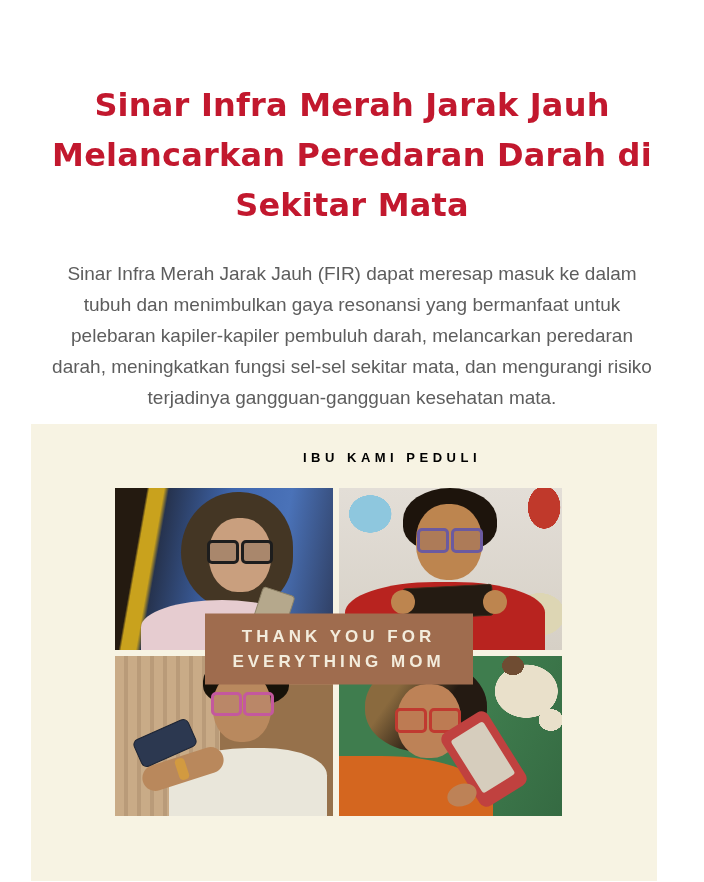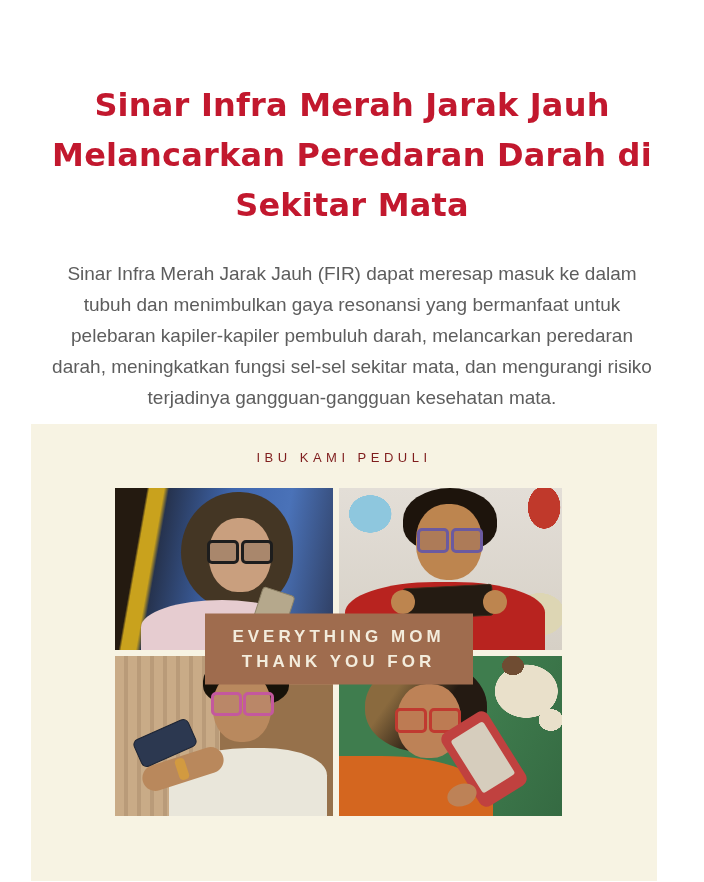--- a/index.html
+++ b/index.html
@@ -17,21 +17,21 @@
     position:absolute; top:234px; left:50%; transform:translateX(-50%);
     width:600px; margin:0; text-align:center;
     font-size:19px; line-height:31px; color:#5d5d5d;
   }
   .poster {
     position:absolute; left:31px; top:400px; width:626px; height:457px;
     background:#f7f3e3;
   }
   .cap-top {
     position:absolute; top:26px; left:0; width:100%; text-align:center;
-    font-size:13px; letter-spacing:4.5px; color:#7f1d1d; font-weight:400;
+    font-size:13px; letter-spacing:4.5px; color:#000000; font-weight:700;padding-left:48px;
   }
   .cap-bottom {
     position:absolute; top:417px; left:0; width:100%; text-align:center;
     font-size:13px; letter-spacing:3px; color:#a6754e; font-weight:700;
   }
   .collage {
     position:absolute; left:84px; top:64px; width:447px; height:328px;
     display:grid; grid-template-columns:218px 223px; grid-template-rows:162px 160px;
     gap:6px;
   }
@@ -146,22 +146,22 @@
         <div class="lens l"></div>
         <div class="lens r"></div>
         <div class="shirt"></div>
         <div class="phone">
           <div class="screen"></div>
         </div>
         <div class="hand"></div>
       </div>
 
       <div class="banner">
+        <span>THANK YOU FOR</span>
         <span>EVERYTHING MOM</span>
-        <span>THANK YOU FOR</span>
       </div>
 
     </div>
 
 
   </div>
 
 </div>
 
 </body></html>

